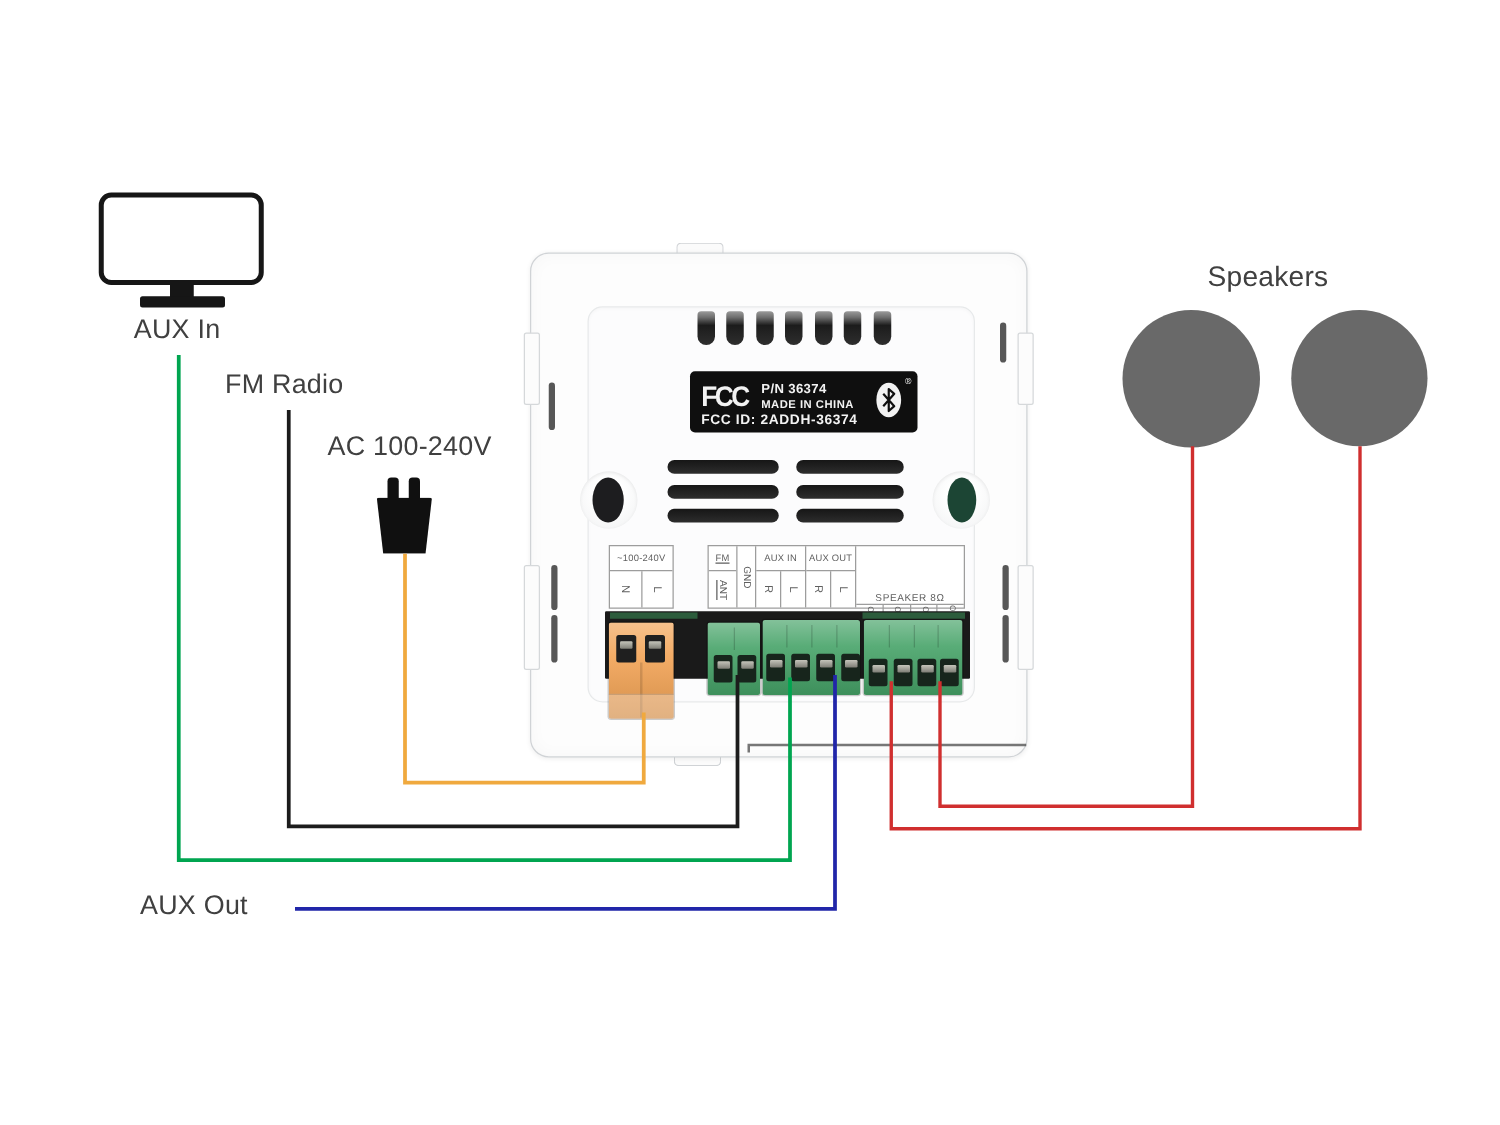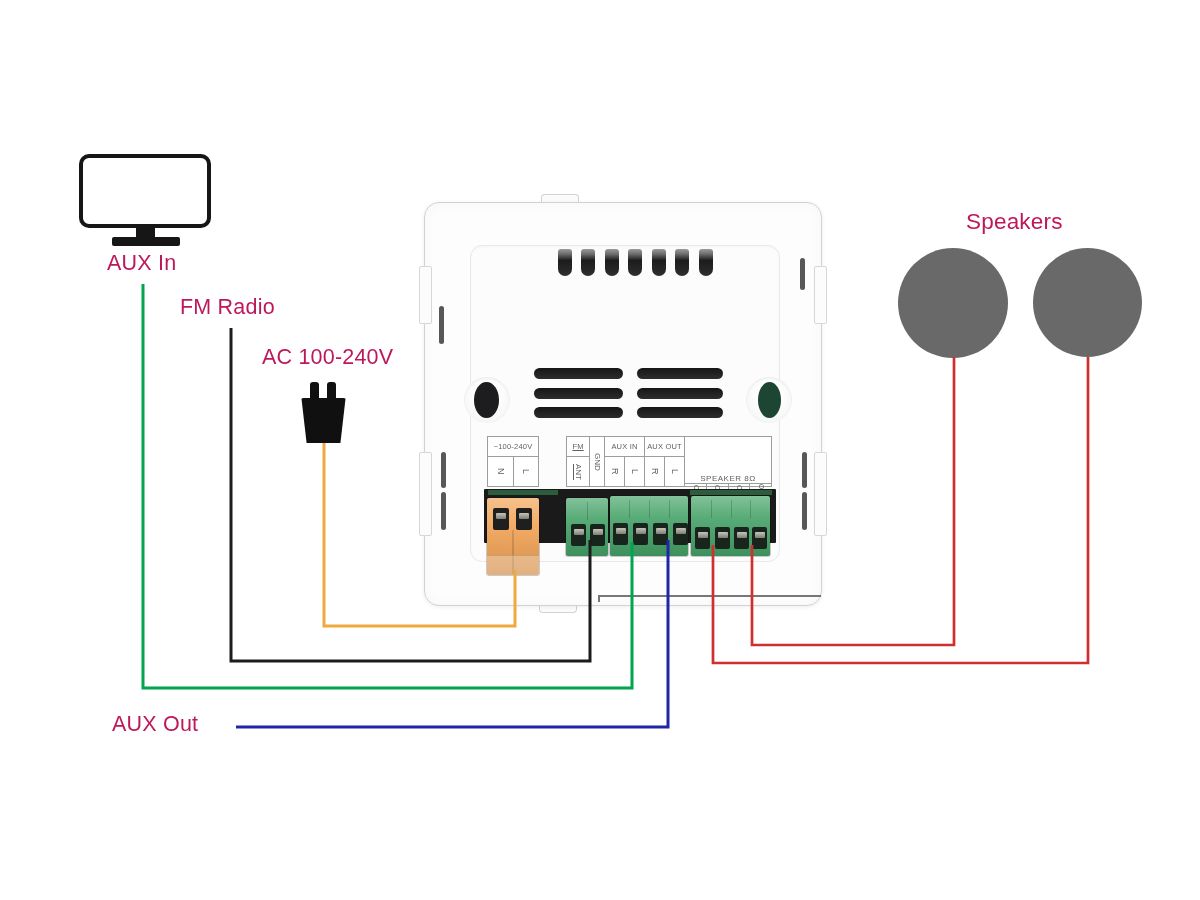--- a/index.html
+++ b/index.html
@@ -14,21 +14,21 @@
   .tv-base{left:112px;top:237px;width:68px;height:9px;background:#161616;border-radius:2px;}
 
   .plug-prong{width:9px;height:18px;background:#101010;border-radius:3px 3px 0 0;top:382px;}
   .plug-body{left:300px;top:398px;width:47px;height:45px;background:#101010;
              clip-path:polygon(3% 0,97% 0,86% 100%,14% 100%);border-radius:4px;}
 
   .speaker{border-radius:50%;}
   .spk1{left:898px;top:248px;width:110px;height:110px;}
   .spk2{left:1033px;top:248px;width:109px;height:109px;}
 
-  .diagram-label{color:#be185d;font-size:21.5px;letter-spacing:.2px;white-space:nowrap;}
+  .diagram-label{color:#404040;font-size:21.5px;letter-spacing:.2px;white-space:nowrap;}
   .lbl-aux-in{left:107px;top:251px;}
   .lbl-fm{left:180px;top:295px;}
   .lbl-ac{left:262px;top:345px;}
   .lbl-aux-out{left:112px;top:712px;}
   .lbl-speakers{left:966px;top:209px;font-size:22.5px;}
 
   
   .plate{left:424px;top:202px;width:398px;height:404px;background:#fdfdfd;
          border:1px solid #d0d3d6;border-radius:15px;box-sizing:border-box;
          box-shadow:0 1px 4px rgba(0,0,0,.07), inset 0 0 14px rgba(0,0,0,.03);}
@@ -140,20 +140,31 @@
   <div class="abs inner-panel"></div>
 
   <div class="abs topvent" style="left:558px;"></div>
   <div class="abs topvent" style="left:581px;"></div>
   <div class="abs topvent" style="left:605px;"></div>
   <div class="abs topvent" style="left:628px;"></div>
   <div class="abs topvent" style="left:652px;"></div>
   <div class="abs topvent" style="left:675px;"></div>
   <div class="abs topvent" style="left:699px;"></div>
 
+  <div class="abs fcc" style="background-color: rgb(15, 15, 15);">
+    <div class="abs fcc-logo">FCC</div>
+    <div class="abs fcc-pn">P/N 36374</div>
+    <div class="abs fcc-origin">MADE IN CHINA</div>
+    <div class="abs fcc-id">FCC ID: 2ADDH-36374</div>
+    <svg class="abs bt-badge" width="22" height="30" viewBox="0 0 20 26">
+      <ellipse cx="10" cy="13" rx="9" ry="12.5" fill="#f2f2f2"></ellipse>
+      <path d="M6 8.5 L14 17.5 L10 21 L10 5 L14 8.5 L6 17.5" fill="none" stroke="#0f0f0f" stroke-width="1.6" stroke-linejoin="round"></path>
+    </svg>
+    <div class="abs bt-reg">®</div>
+  </div>
 
   <div class="abs well" style="left:464px;"></div>
   <div class="abs well" style="left:746px;"></div>
   <div class="abs screw-oval" style="left:474px;background:#1d1d1f;"></div>
   <div class="abs screw-oval" style="left:758px;width:23px;background:#1c4534;"></div>
 
   <div class="abs midvent" style="left:534px;top:368px;width:89px;"></div>
   <div class="abs midvent" style="left:534px;top:388px;width:89px;"></div>
   <div class="abs midvent" style="left:534px;top:407px;width:89px;"></div>
   <div class="abs midvent" style="left:637px;top:368px;width:86px;"></div>

